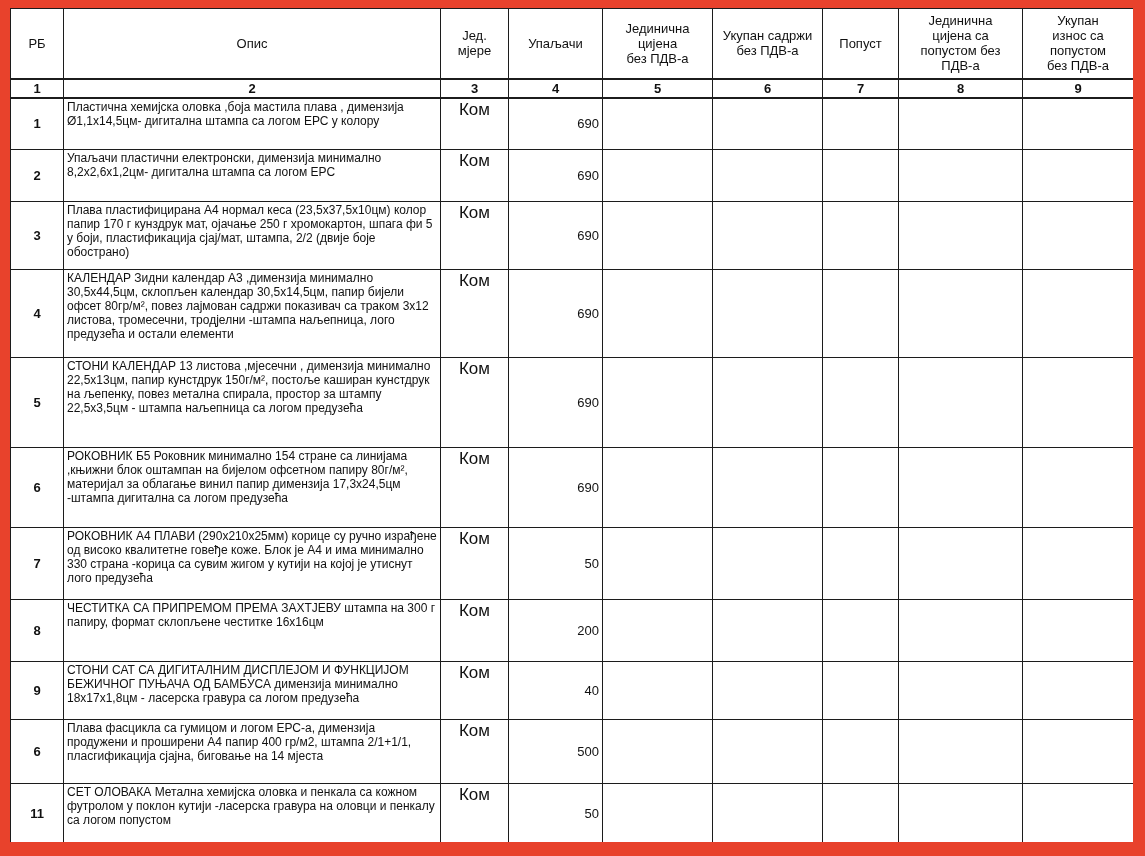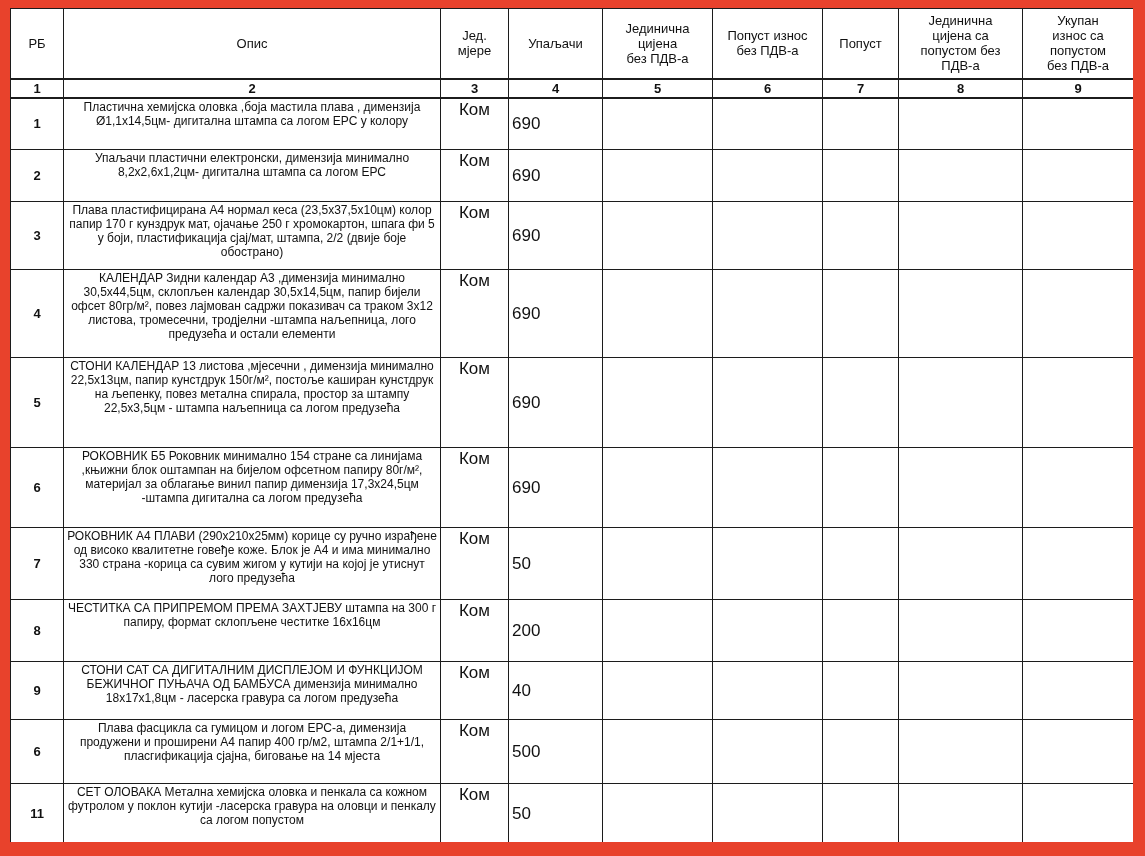--- a/index.html
+++ b/index.html
@@ -54,33 +54,33 @@
   
   td.rb {
     font-weight: bold;
     font-size: 13px;
     text-align: center;
     vertical-align: middle;
   }
   td.desc {
     font-size: 12px;
     line-height: 14px;
-    text-align: center;
+    text-align: left;
     vertical-align: top;
     padding: 1px 2px;
   }
   td.unit {
     font-size: 17px;
     text-align: center;
     vertical-align: top;
     padding-top: 14px;
   }
   td.qty {
-    font-size: 17px;
-    text-align: left;
+    font-size: 13px;
+    text-align: right;
     vertical-align: middle;
   }
   td.empty { background: #fff; }
   tbody tr:nth-child(1)  { height: 52px; }
   tbody tr:nth-child(2)  { height: 52px; }
   tbody tr:nth-child(3)  { height: 68px; }
   tbody tr:nth-child(4)  { height: 88px; }
   tbody tr:nth-child(5)  { height: 90px; }
   tbody tr:nth-child(6)  { height: 80px; }
   tbody tr:nth-child(7)  { height: 72px; }
@@ -109,21 +109,21 @@
       <thead>
         <tr class="hdr-labels">
           <th>РБ</th>
           <th>Опис</th>
           <th>Јед.
 мјере</th>
           <th>Упаљачи</th>
           <th>Јединична
 цијена
 без ПДВ-а</th>
-          <th>Попуст износ
+          <th>Укупан садржи
 без ПДВ-а</th>
           <th>Попуст</th>
           <th>Јединична
 цијена са
 попустом без
 ПДВ-а</th>
           <th>Укупан
 износ са
 попустом
 без ПДВ-а</th>

